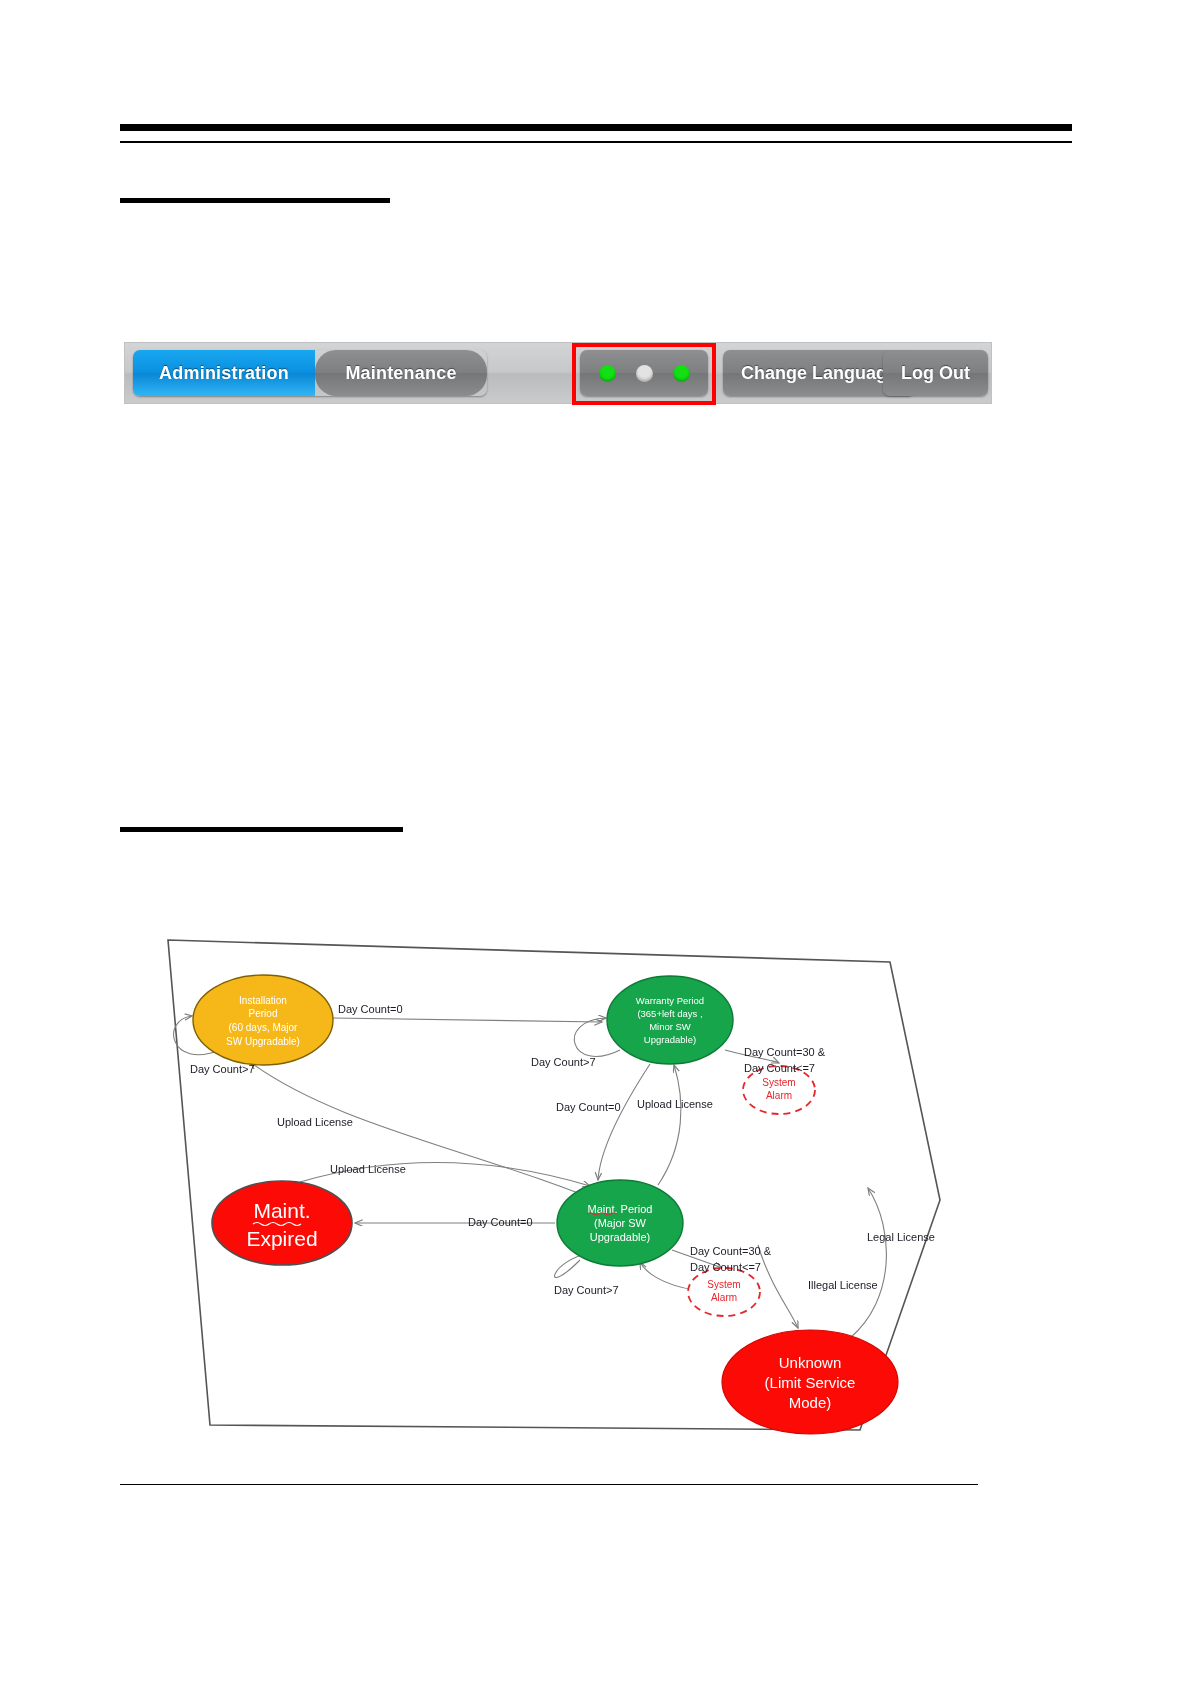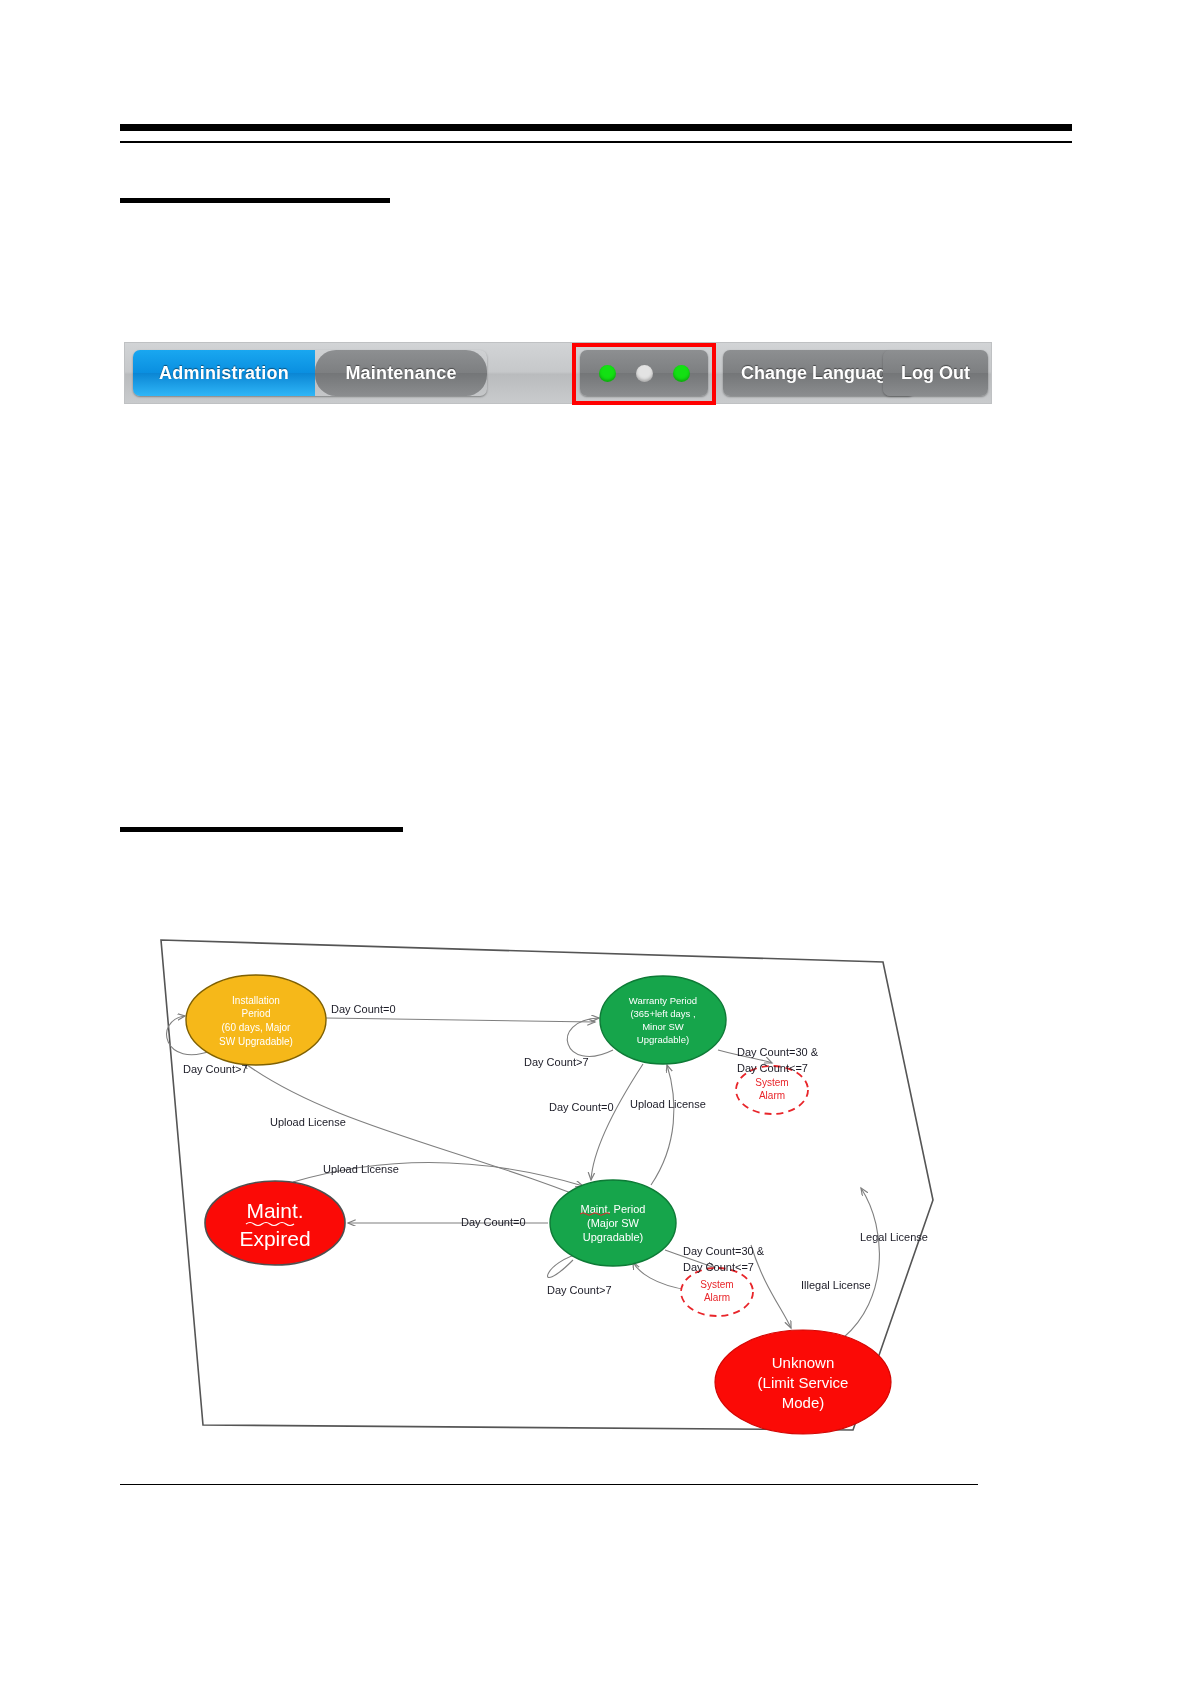--- a/index.html
+++ b/index.html
@@ -137,21 +137,21 @@
     width: 144px;
     height: 62px;
     border: 4px solid #ff0000;
     box-sizing: border-box;
     pointer-events: none;
   }
 
   
   #state-diagram {
     position: absolute;
-    left: 143px;
+    left: 150px;
     top: 900px;
     width: 830px;
     height: 570px;
   }
   #state-diagram svg { display: block; }
 
   .node-label {
     font-family: "Liberation Sans", sans-serif;
     fill: #ffffff;
     text-anchor: middle;

